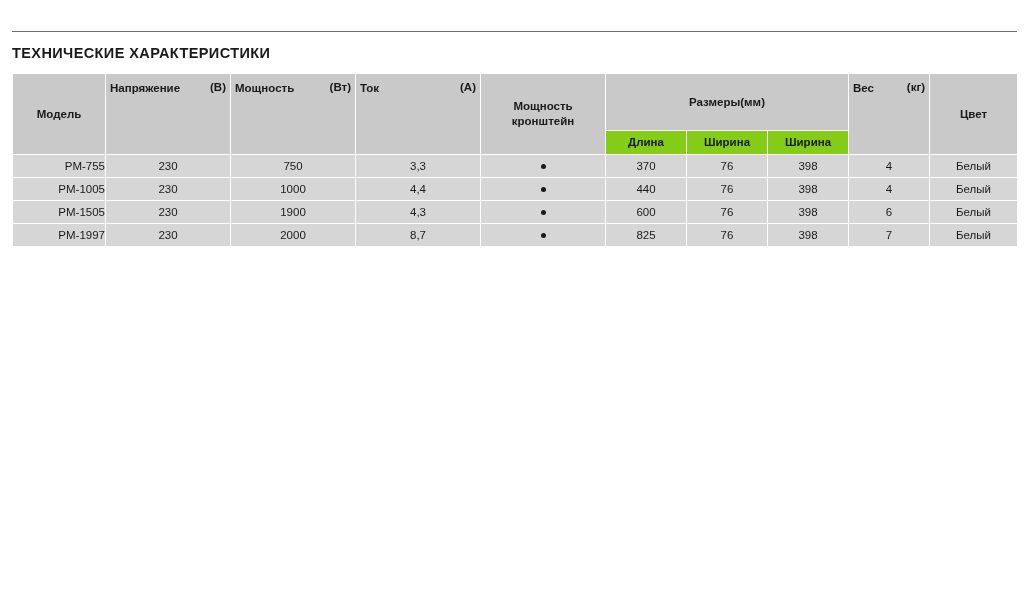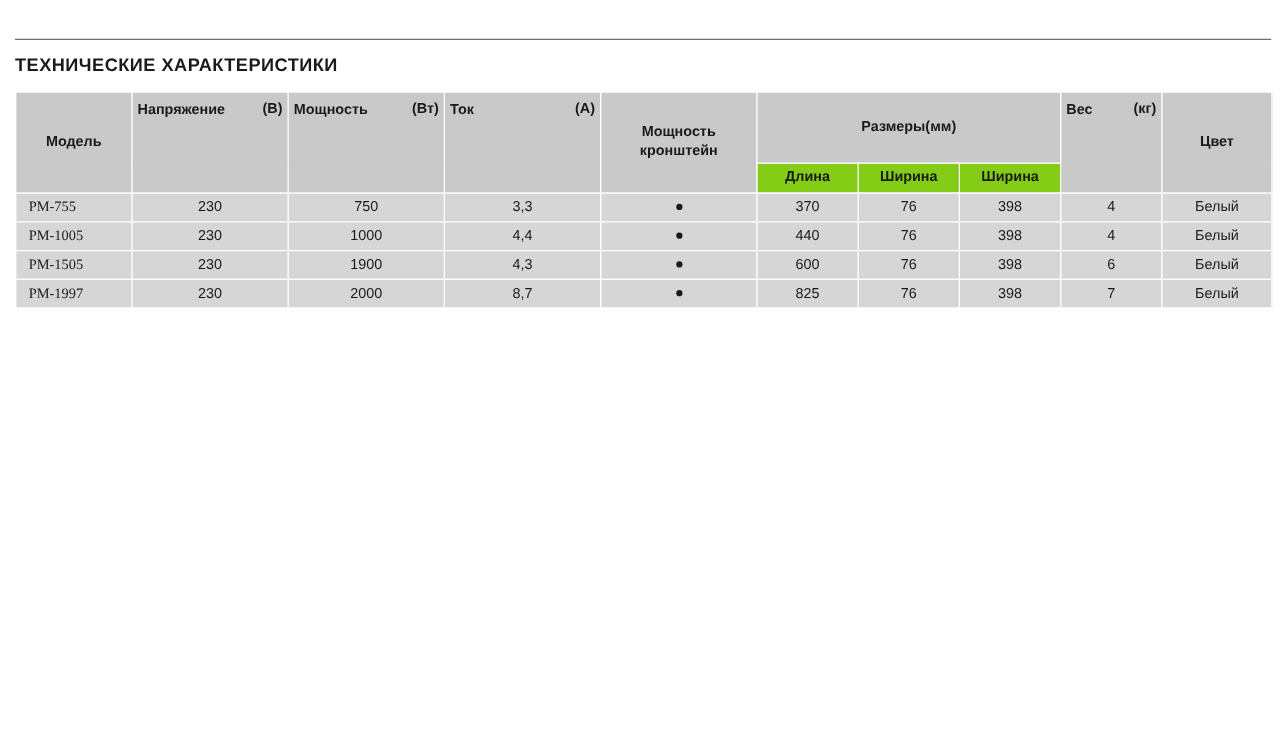--- a/index.html
+++ b/index.html
@@ -90,23 +90,22 @@
     height: 100%;
     padding: 4px;
     box-sizing: border-box;
     line-height: 1.3;
   }
   .spec-table tbody td {
     height: 22px;
     line-height: 22px;
   }
   .spec-table tbody td.model {
-    text-align: left;
+    text-align: right;
     padding-left: 10px;
-    font-family: Liberation Serif, serif;
   }
   .dot {
     display: inline-block;
     width: 5px;
     height: 5px;
     border-radius: 50%;
     background: #1a1a1a;
     vertical-align: middle;
   }
   

